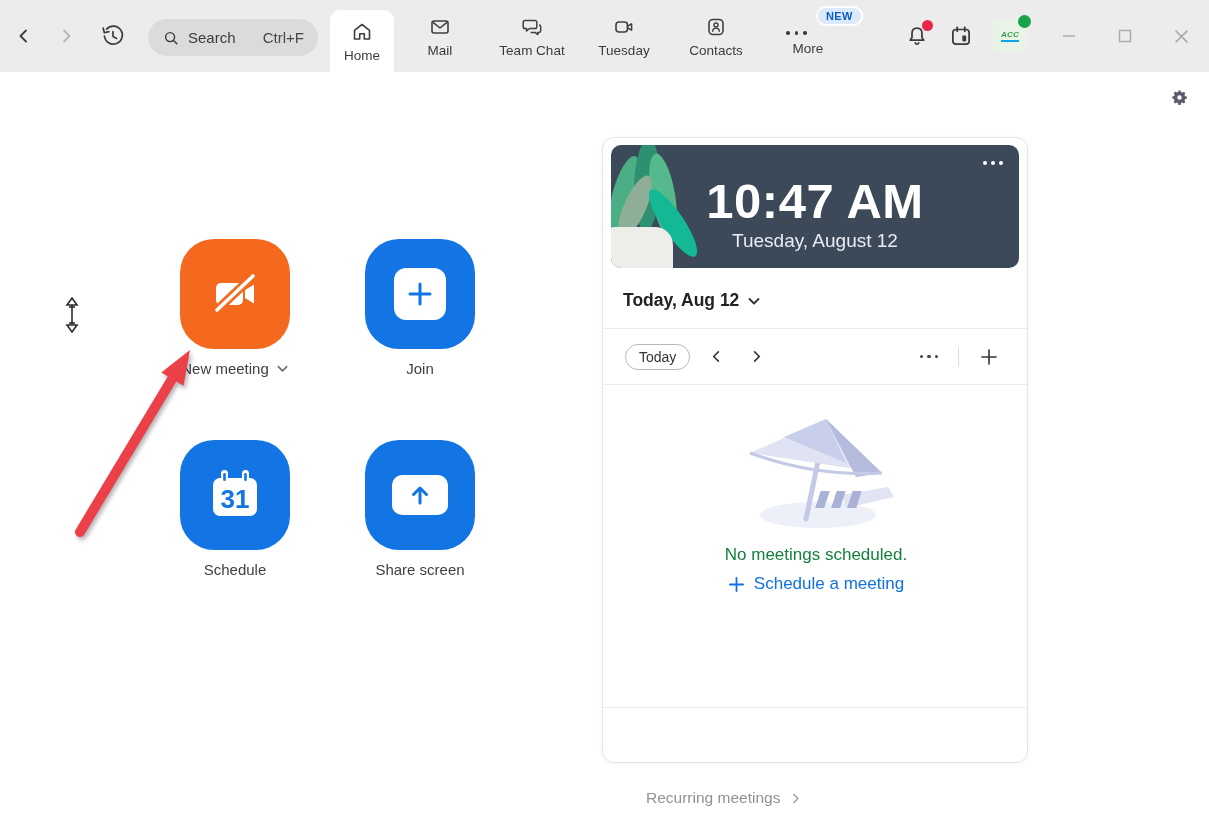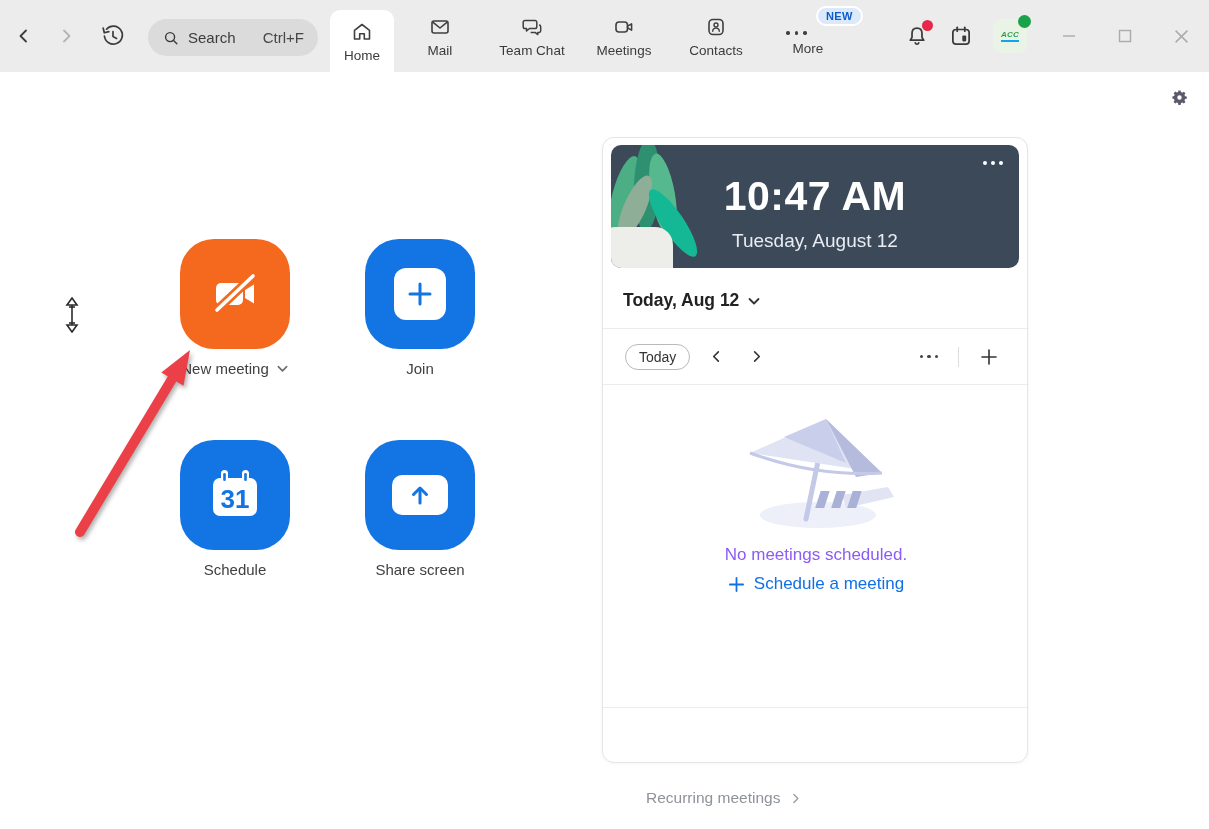--- a/index.html
+++ b/index.html
@@ -44,40 +44,40 @@
     justify-content:center; cursor:pointer; }
   .action .cap { margin-top:11px; font-size:15px; color:#3F3F3F; display:flex; align-items:center; gap:7px; }
   .inner-tile { background:#fff; border-radius:12px; display:flex; align-items:center; justify-content:center; }
 
   
   .panel { position:absolute; left:602px; top:137px; width:426px; height:626px; background:#fff;
     border:1px solid #E5E5E5; border-radius:12px; box-shadow:0 1px 4px rgba(0,0,0,.04); }
   .clock-card { position:absolute; left:8px; top:7px; width:408px; height:123px; background:#3C4959;
     border-radius:10px; overflow:hidden; }
   .clock-card .time { position:absolute; left:0; right:0; top:28px; text-align:center; color:#fff;
-    font-size:41px; font-weight:bold; letter-spacing:.5px; }
+    font-size:49px; font-weight:bold; letter-spacing:.5px; }
   .clock-card .date { position:absolute; left:0; right:0; top:85px; text-align:center; color:#E9EDF3; font-size:19px; }
   .clock-dots { position:absolute; right:16px; top:16px; display:flex; gap:4px; cursor:pointer; }
   .clock-dots i { width:4px; height:4px; border-radius:50%; background:#fff; }
   .plant { position:absolute; left:0; bottom:0; }
 
   .date-header { position:absolute; left:20px; top:152px; display:flex; align-items:center; gap:8px;
     font-size:17.5px; font-weight:bold; color:#222; cursor:pointer; }
   .hr { position:absolute; left:0; width:426px; height:1px; background:#ECECEC; }
   .cal-toolbar { position:absolute; left:0; top:191px; width:426px; height:55px; display:flex; align-items:center; }
   .today-btn { margin-left:22px; padding:4px 13px; border:1px solid #B9B9B9; border-radius:15px;
     background:#fff; font-size:14px; color:#333; cursor:pointer; }
   .nav-sm { width:40px; height:30px; display:flex; align-items:center; justify-content:center; cursor:pointer; }
   .ct-dots { margin-left:auto; display:flex; gap:4px; padding:10px; cursor:pointer; }
   .ct-dots i { width:3.5px; height:3.5px; border-radius:50%; background:#444; }
   .vsep { width:1px; height:20px; background:#DDD; margin:0 10px; }
   .plus-btn { margin-right:20px; }
 
   .empty-zone { position:absolute; left:0; top:247px; width:426px; text-align:center; }
-  .empty-msg { margin-top:160px; font-size:17px; color:#8b5cf6; }
+  .empty-msg { margin-top:160px; font-size:17px; color:#15803d; }
   .sched-link { margin-top:9px; display:inline-flex; align-items:center; gap:9px; font-size:17px;
     color:#1071E5; cursor:pointer; }
   .umbrella { position:absolute; left:133px; top:22px; }
 
   .recurring { position:absolute; left:43px; top:651px; display:flex; align-items:center; gap:10px;
     font-size:15.5px; color:#8E9399; cursor:pointer; }
 
   .overlay { position:absolute; left:0; top:0; pointer-events:none; }
   svg { display:block; }
 </style>
@@ -151,21 +151,21 @@
         </span>
         <span class="lbl">Team Chat</span>
       </div>
       <div class="tab">
         <span>
           <svg width="24" height="24" viewBox="0 0 24 24">
               <rect x="4" y="7" width="11.5" height="10" rx="3" fill="none" stroke="#3F3F3F" stroke-width="1.6"></rect>
               <path d="M15.5 11.2 L19.6 8.8 V15.2 L15.5 12.8 Z" fill="none" stroke="#3F3F3F" stroke-width="1.5" stroke-linejoin="round"></path>
             </svg>
         </span>
-        <span class="lbl">Meetings</span>
+        <span class="lbl">Tuesday</span>
       </div>
       <div class="tab">
         <span>
           <svg width="24" height="24" viewBox="0 0 24 24">
               <rect x="5" y="4.5" width="14" height="15" rx="4" fill="none" stroke="#3F3F3F" stroke-width="1.6"></rect>
               <circle cx="12" cy="10" r="2" fill="none" stroke="#3F3F3F" stroke-width="1.4"></circle>
               <path d="M8.7 16.3 c0 -2.2 1.5 -3.2 3.3 -3.2 s3.3 1 3.3 3.2" fill="none" stroke="#3F3F3F" stroke-width="1.4" stroke-linecap="round"></path>
             </svg>
         </span>
         <span class="lbl">Contacts</span>

